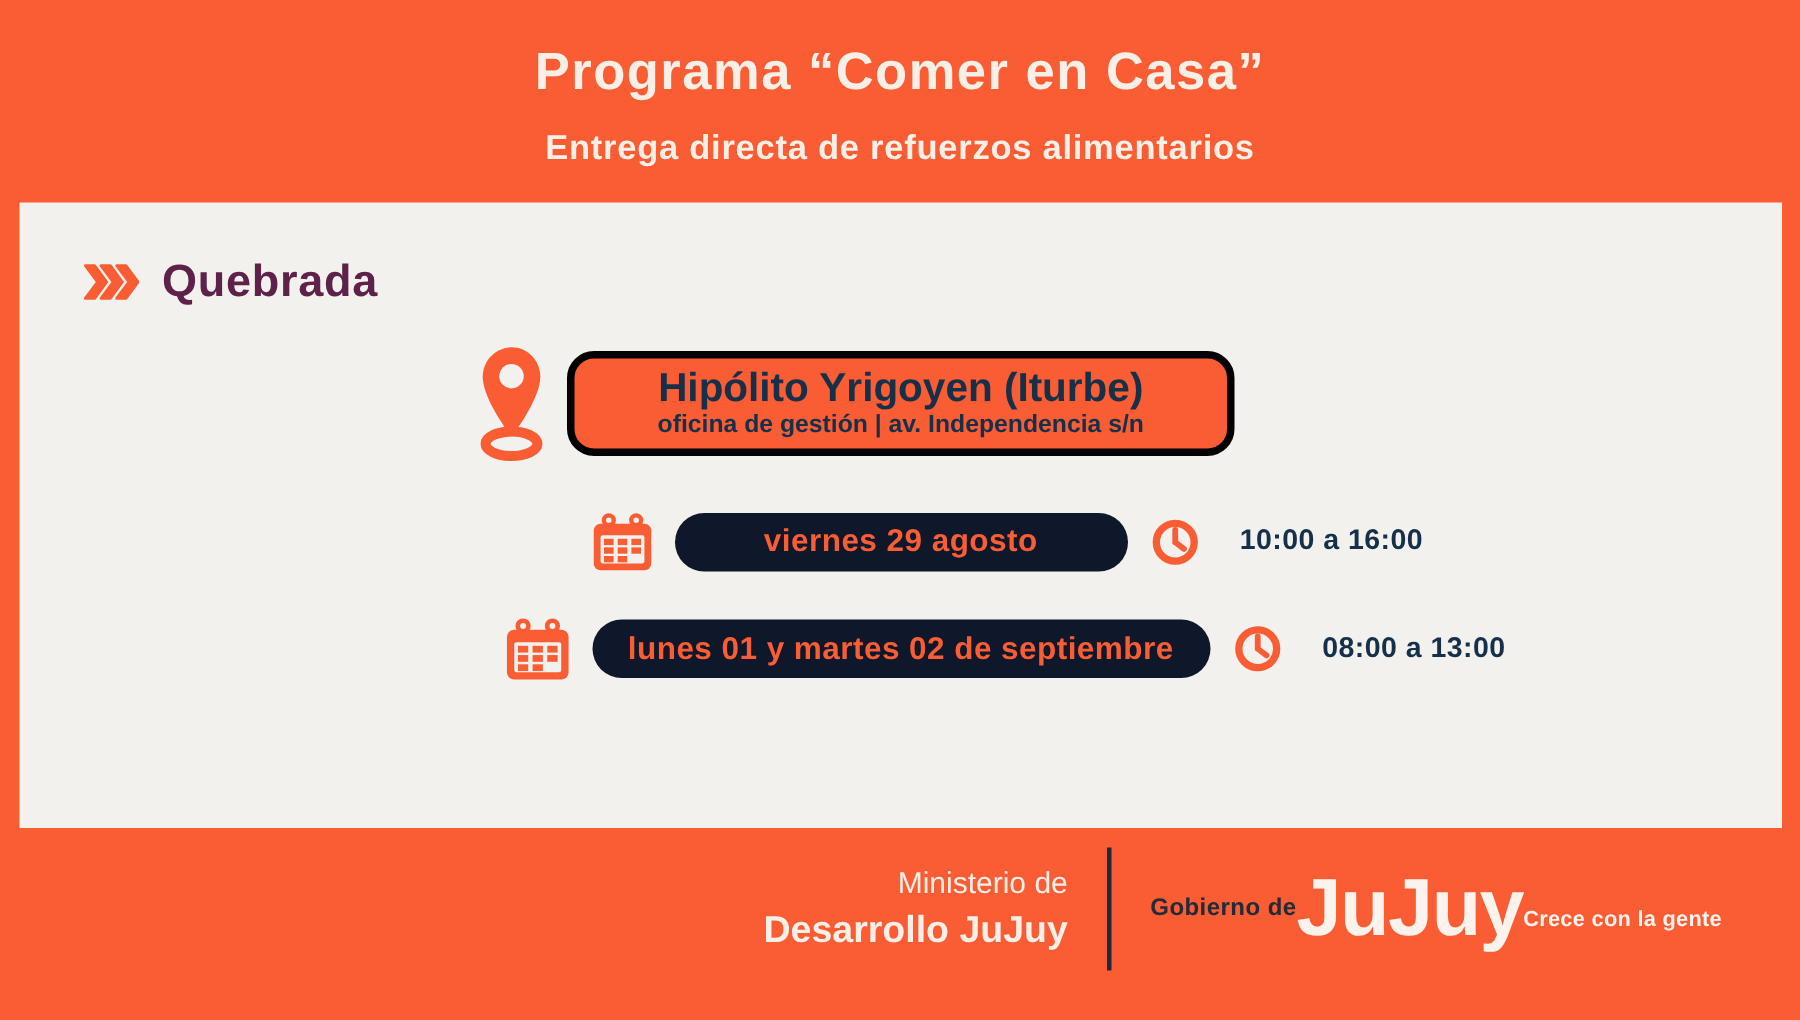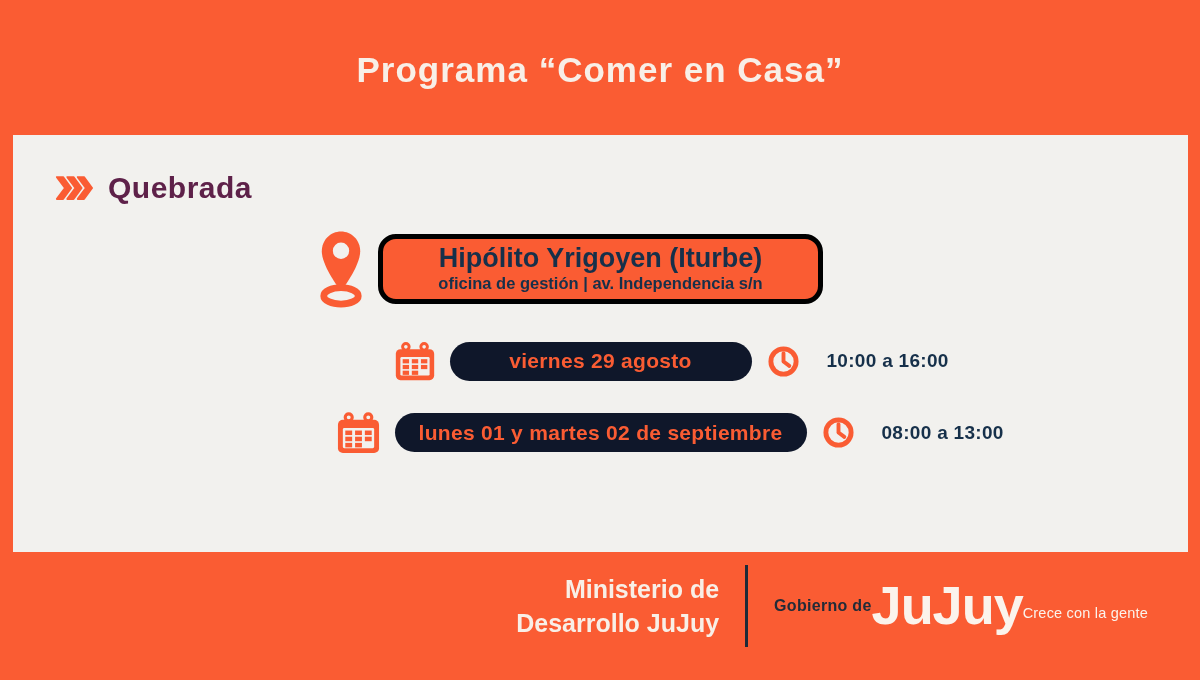--- a/index.html
+++ b/index.html
@@ -63,37 +63,38 @@
   .time-group { margin-left: 15px; gap: 27px; }
   .time-label { font-size: 19px; font-weight: 600; color: #16304A; letter-spacing: 0.3px; }
 
   
   .footer {
     position: absolute; left: 0; top: 532px; right: 0; bottom: 0;
     display: flex; align-items: center; justify-content: flex-end;
     gap: 26px; padding-right: 52px;
   }
   .ministry { text-align: right; color: #F8EFE7; }
-  .ministry-1 { font-size: 25px; font-weight: 700; margin-bottom: 5px; }
+  .ministry-1 { font-size: 20px; font-weight: 400; margin-bottom: 5px; }
   .ministry-2 { font-size: 25px; font-weight: 700; }
   .footer-divider { width: 3px; height: 82px; background: #1E2A38; }
   .gov-logo { display: flex; flex-direction: row; align-items: center; }
   .gov-top { font-size: 16px; font-weight: 800; color: #222B38; letter-spacing: 0.3px; }
   .gov-name { font-size: 54px; font-weight: 800; color: #FBF3EC; line-height: 0.92; letter-spacing: -1px; }
-  .gov-tagline { font-size: 14.5px; font-weight: 400; color: #FBF3EC; margin-top: 15px; letter-spacing: 0.2px; }
+  .gov-tagline { font-size: 14.5px; font-weight: 700; color: #FBF3EC; margin-top: 15px; letter-spacing: 0.2px; }
 
   svg { display: block; }
 </style>
 </head>
 <body>
 
 <div class="page">
 
   <div class="header">
     <div class="title">Programa “Comer en Casa”</div>
+    <div class="subtitle">Entrega directa de refuerzos alimentarios</div>
   </div>
 
   <div class="card">
 
     <div class="region-row">
       <span>
         <svg width="38" height="26" viewBox="0 0 40 27">
           <g fill="#FA5C33" stroke="#FA5C33" stroke-width="2" stroke-linejoin="round">
             <path d="M2 2 h6.5 l8.5 11.5 -8.5 11.5 h-6.5 l8.5 -11.5 z"></path>
             <path d="M13 2 h6.5 l8.5 11.5 -8.5 11.5 h-6.5 l8.5 -11.5 z"></path>

